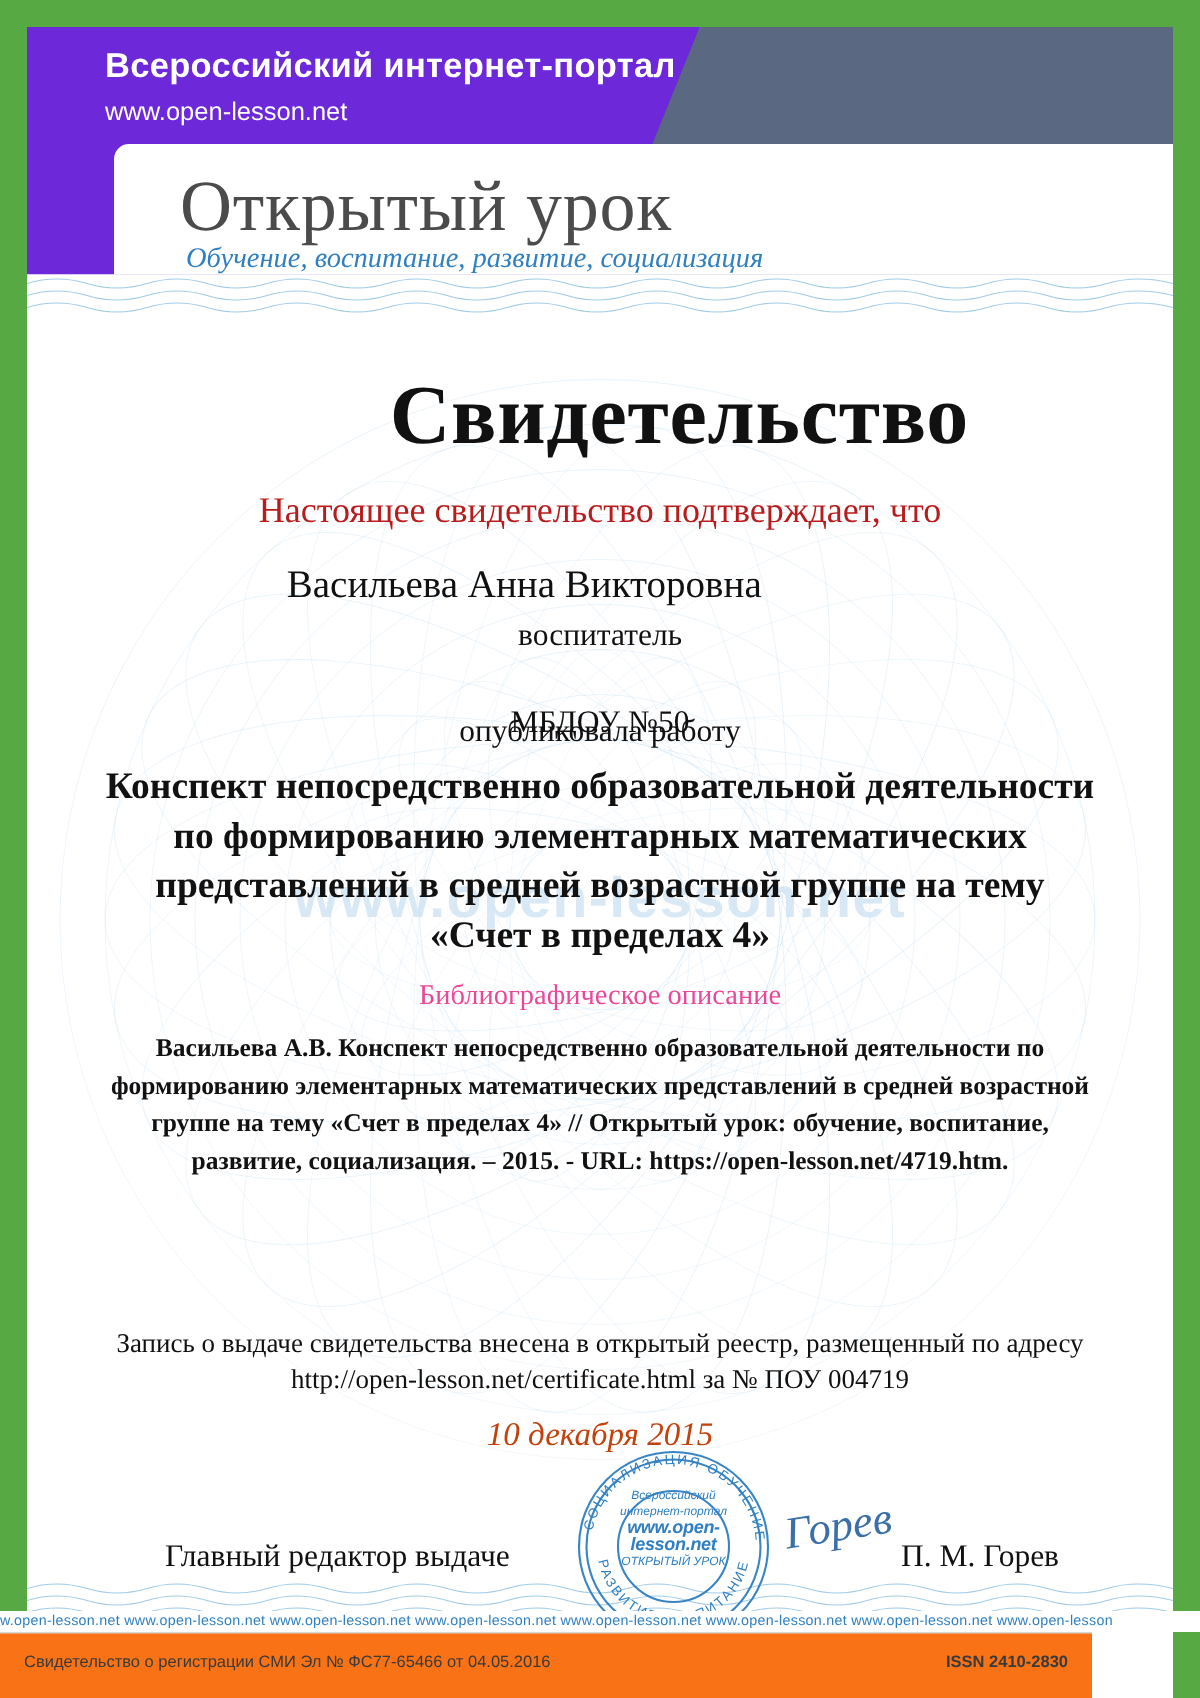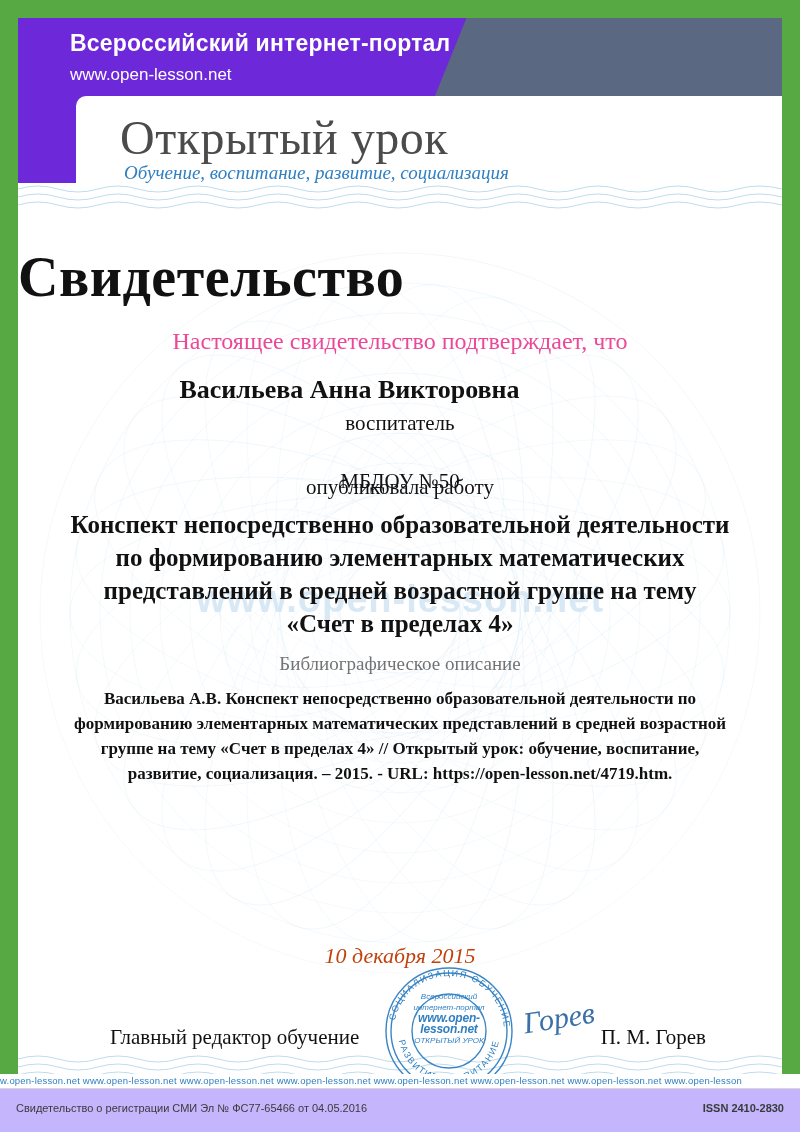--- a/index.html
+++ b/index.html
@@ -124,41 +124,41 @@
   
   .content {
     position: absolute;
     left: 18px; top: 183px;
     width: 764px; height: 900px;
   }
   .cert-title {
     position: absolute;
     left: 0; top: 62px;
     width: 628px;
-    text-align: left;
+    text-align: right;
     font-family: "Liberation Serif", serif;
     font-weight: bold;
     font-size: 56px;
     color: #111111;
     letter-spacing: 0.5px;
   }
   .confirm-line {
     position: absolute;
     left: 0; top: 145px;
     width: 764px;
     text-align: center;
     font-size: 24px;
-    color: #ec4899;
+    color: #b91c1c;
   }
   .recipient-name {
     position: absolute;
     left: 0; top: 192px;
     width: 663px;
     text-align: center;
-    font-weight: bold;
+    font-weight: normal;
     font-size: 26px;
     color: #111111;
   }
   .recipient-role {
     position: absolute;
     left: 0; top: 228px;
     width: 764px;
     text-align: center;
     font-size: 21px;
     color: #111111;
@@ -189,21 +189,21 @@
     font-size: 25px;
     line-height: 33px;
     color: #111111;
   }
   .biblio-label {
     position: absolute;
     left: 0; top: 470px;
     width: 764px;
     text-align: center;
     font-size: 19px;
-    color: #737373;
+    color: #ec4899;
   }
   .biblio-text {
     position: absolute;
     left: 48px; top: 503px;
     width: 668px;
     text-align: center;
     font-weight: bold;
     font-size: 17px;
     line-height: 25px;
     color: #111111;
@@ -290,22 +290,22 @@
     font-family: "Liberation Sans", sans-serif;
     font-size: 9.5px;
     white-space: nowrap;
     line-height: 14px;
     letter-spacing: 0.2px;
     margin-top: 29px;
   }
   .footer-bar {
     position: absolute;
     left: 0; bottom: 0;
-    width: 800px; height: 44px;
-    background: #c4b5fd;
+    width: 728px; height: 44px;
+    background: #f97316;
     border-top: 1px solid #d7d7d7;
   }
   .footer-left {
     position: absolute;
     left: 16px; top: 13px;
     font-family: "Liberation Sans", sans-serif;
     font-size: 11px;
     color: #3a3a3a;
   }
   .footer-right {
@@ -409,20 +409,22 @@
   <div class="content">
     <div class="cert-title">Свидетельство</div>
     <div class="confirm-line">Настоящее свидетельство подтверждает, что</div>
     <div class="recipient-name">Васильева Анна Викторовна</div>
     <div class="recipient-role">воспитатель</div>
     <div class="recipient-org">МБДОУ №50</div>
     <div class="published-label">опубликовала работу</div>
     <div class="work-title">Конспект непосредственно образовательной деятельности  по формированию элементарных математических представлений в средней возрастной группе на тему «Счет в пределах 4»</div>
     <div class="biblio-label">Библиографическое описание</div>
     <div class="biblio-text">Васильева А.В. Конспект непосредственно образовательной деятельности  по формированию элементарных математических представлений в средней возрастной группе на тему «Счет в пределах 4» // Открытый урок: обучение, воспитание, развитие, социализация. – 2015. - URL: https://open-lesson.net/4719.htm.</div>
+    <div class="registry-note" style="white-space: pre-line;">Запись о выдаче свидетельства внесена в открытый реестр, размещенный по адресу
+http://open-lesson.net/certificate.html за № ПОУ 004719</div>
     <div class="issue-date">10 декабря 2015</div>
 
     <svg class="stamp" viewBox="0 0 146 146">
       <defs>
         <path id="arcTop" d="M 18,73 A 55,55 0 0 1 128,73"></path>
         <path id="arcBottom" d="M 22,73 A 51,51 0 0 0 124,73"></path>
       </defs>
       <g fill="none" stroke="#2f7fc1" stroke-width="1.4" opacity="0.95">
         <circle cx="73" cy="73" r="63"></circle>
         <circle cx="73" cy="73" r="58"></circle>
@@ -437,21 +439,21 @@
       <text x="73" y="126" text-anchor="middle" font-family="Liberation Sans, sans-serif" font-size="8" fill="#2f7fc1">СМИ ЭЛ №ФС77-65466</text>
     </svg>
     <div class="stamp-center">
       <div class="s1">Всероссийский</div>
       <div class="s2">интернет-портал</div>
       <div class="s3">www.open-lesson.net</div>
       <div class="s1">ОТКРЫТЫЙ УРОК</div>
     </div>
 
     <div class="signature-mark">Горев</div>
-    <div class="sign-role">Главный редактор обучение</div>
+    <div class="sign-role">Главный редактор выдаче</div>
     <div class="sign-name">П. М. Горев</div>
   </div>
 
   <div class="url-strip">w.open-lesson.net www.open-lesson.net www.open-lesson.net www.open-lesson.net www.open-lesson.net www.open-lesson.net www.open-lesson.net www.open-lesson</div>
 
   <div class="footer-bar">
     <div class="footer-left">Свидетельство о регистрации СМИ Эл № ФС77-65466 от 04.05.2016</div>
     <div class="footer-right">ISSN 2410-2830</div>
   </div>
 

